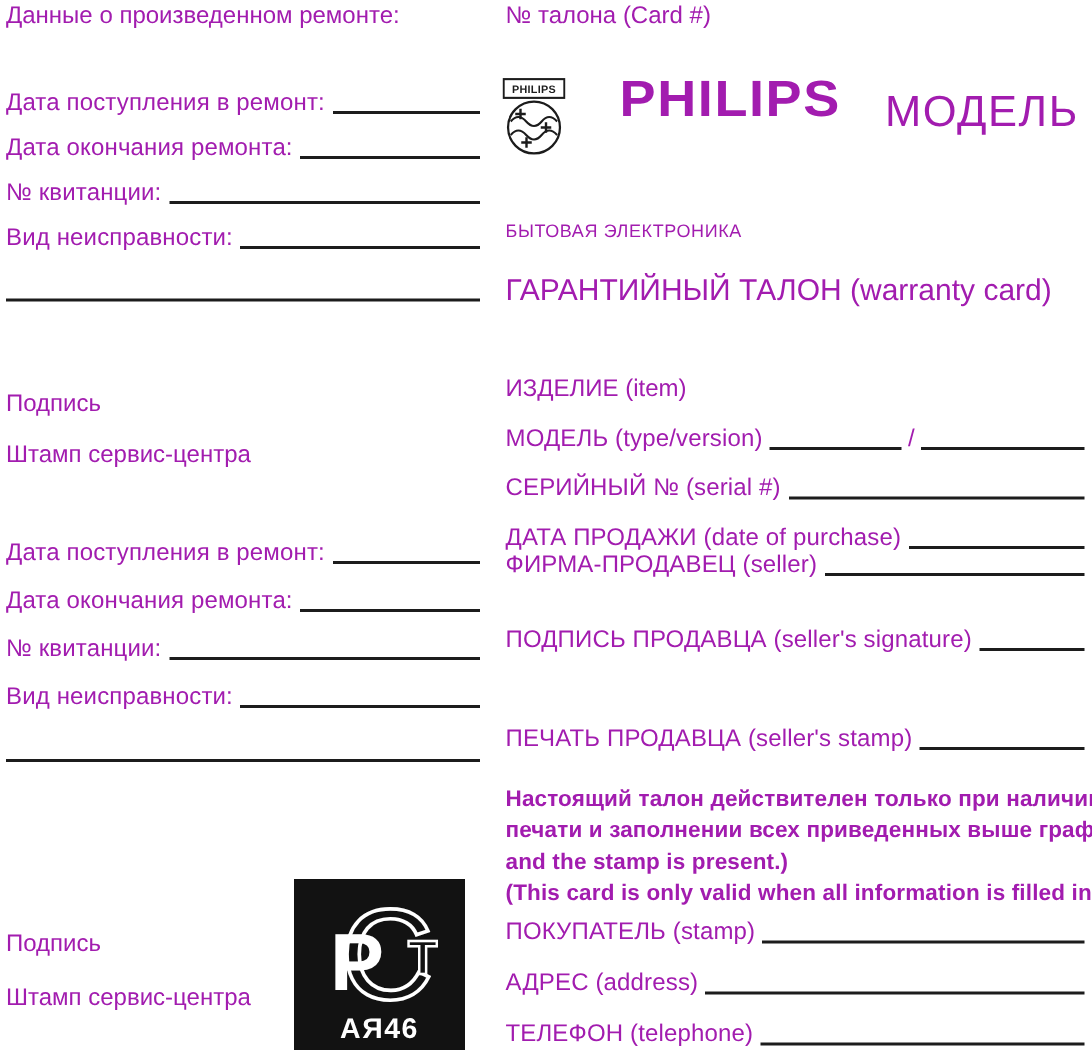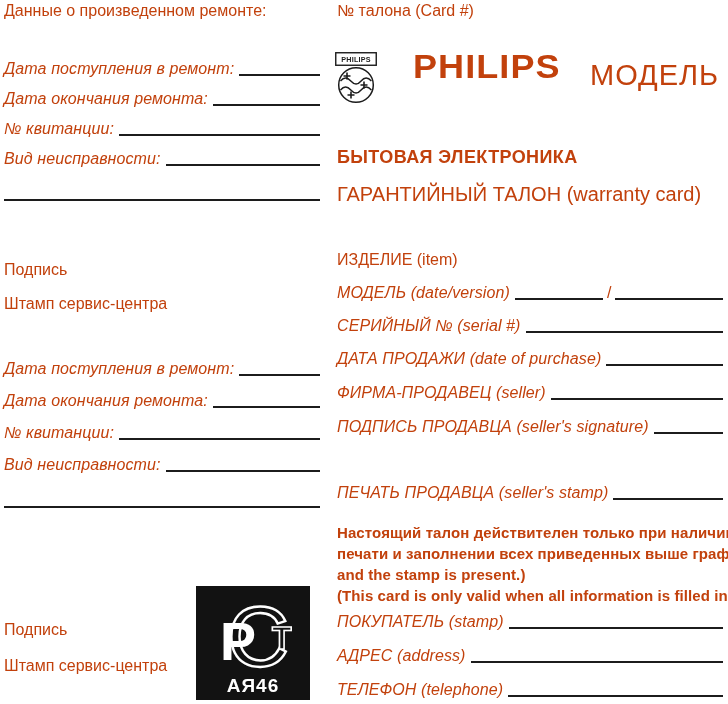--- a/index.html
+++ b/index.html
@@ -1,38 +1,38 @@
 <!DOCTYPE html>
 <html><head>
 <meta charset="utf-8">
 <style>
   html,body{margin:0;padding:0;background:#fff;}
   .page{
     position:relative;width:728px;height:704px;background:#fff;
-    font-family:"Liberation Sans",sans-serif;font-size:16px;color:#c2410c;
+    font-family:"Liberation Sans",sans-serif;font-size:16px;color:#a21caf;
     overflow:hidden;
   }
   .col{position:absolute;top:0;height:100%;}
   #col-left{left:4px;width:316px;}
   #col-right{left:337px;width:386px;}
   .row{position:absolute;left:0;right:0;white-space:nowrap;}
   .field{display:flex;align-items:flex-end;}
-  .lbl{white-space:nowrap;padding-right:5px;letter-spacing:0.1px;font-style:italic;}
+  .lbl{white-space:nowrap;padding-right:5px;letter-spacing:0.1px;}
   .line{flex:1 1 auto;border-bottom:2px solid #1c1c1c;margin-bottom:2px;height:12px;min-width:18px;}
   .line.short{flex:0 0 88px;}
   .sep{padding:0 4px;}
   .hline{position:absolute;left:0;right:0;height:0;border-top:2px solid #1c1c1c;}
   .brand-row{position:absolute;left:0;right:0;height:60px;}
   .emblem{position:absolute;left:-2px;top:2px;}
   .wordmark{
     position:absolute;left:76px;top:-3px;font-size:34px;font-weight:bold;
     letter-spacing:1px;transform:scaleX(1.06);transform-origin:left top;
   }
   .region{position:absolute;left:253px;top:9px;font-size:29px;letter-spacing:1px;}
-  .division{font-weight:bold;font-size:18px;letter-spacing:0.4px;}
+  .division{font-weight:normal;font-size:12px;letter-spacing:0.4px;}
   .card-title{font-size:20px;}
   .notice{font-weight:bold;font-size:15px;line-height:21px;letter-spacing:0.1px;white-space:nowrap;}
   .pct{position:absolute;left:192px;top:586px;}
   svg text{font-family:"Liberation Sans",sans-serif;}
 </style>
 </head>
 <body>
 
 <div class="page">
 
@@ -109,35 +109,35 @@
       <span class="wordmark">PHILIPS</span>
       <span class="region">МОДЕЛЬ</span>
     </div>
 
     <div class="row division" style="top:147px">БЫТОВАЯ ЭЛЕКТРОНИКА</div>
     <div class="row card-title" style="top:183px">ГАРАНТИЙНЫЙ ТАЛОН (warranty card)</div>
 
     <div class="row" style="top:251px">ИЗДЕЛИЕ (item)</div>
 
     <div class="row field" style="top:284px">
-      <span class="lbl">МОДЕЛЬ (date/version)</span>
+      <span class="lbl">МОДЕЛЬ (type/version)</span>
       <span class="line short"></span>
       <span class="sep">/</span>
       <span class="line"></span>
     </div>
 
     <div class="row field" style="top:317px">
       <span class="lbl">СЕРИЙНЫЙ № (serial #)</span>
       <span class="line"></span>
     </div>
     <div class="row field" style="top:350px">
       <span class="lbl">ДАТА ПРОДАЖИ (date of purchase)</span>
       <span class="line"></span>
     </div>
-    <div class="row field" style="top:384px">
+    <div class="row field" style="top:368px">
       <span class="lbl">ФИРМА-ПРОДАВЕЦ (seller)</span>
       <span class="line"></span>
     </div>
     <div class="row field" style="top:418px">
       <span class="lbl">ПОДПИСЬ ПРОДАВЦА (seller's signature)</span>
       <span class="line"></span>
     </div>
 
     <div class="row field" style="top:484px">
       <span class="lbl">ПЕЧАТЬ ПРОДАВЦА (seller's stamp)</span>

